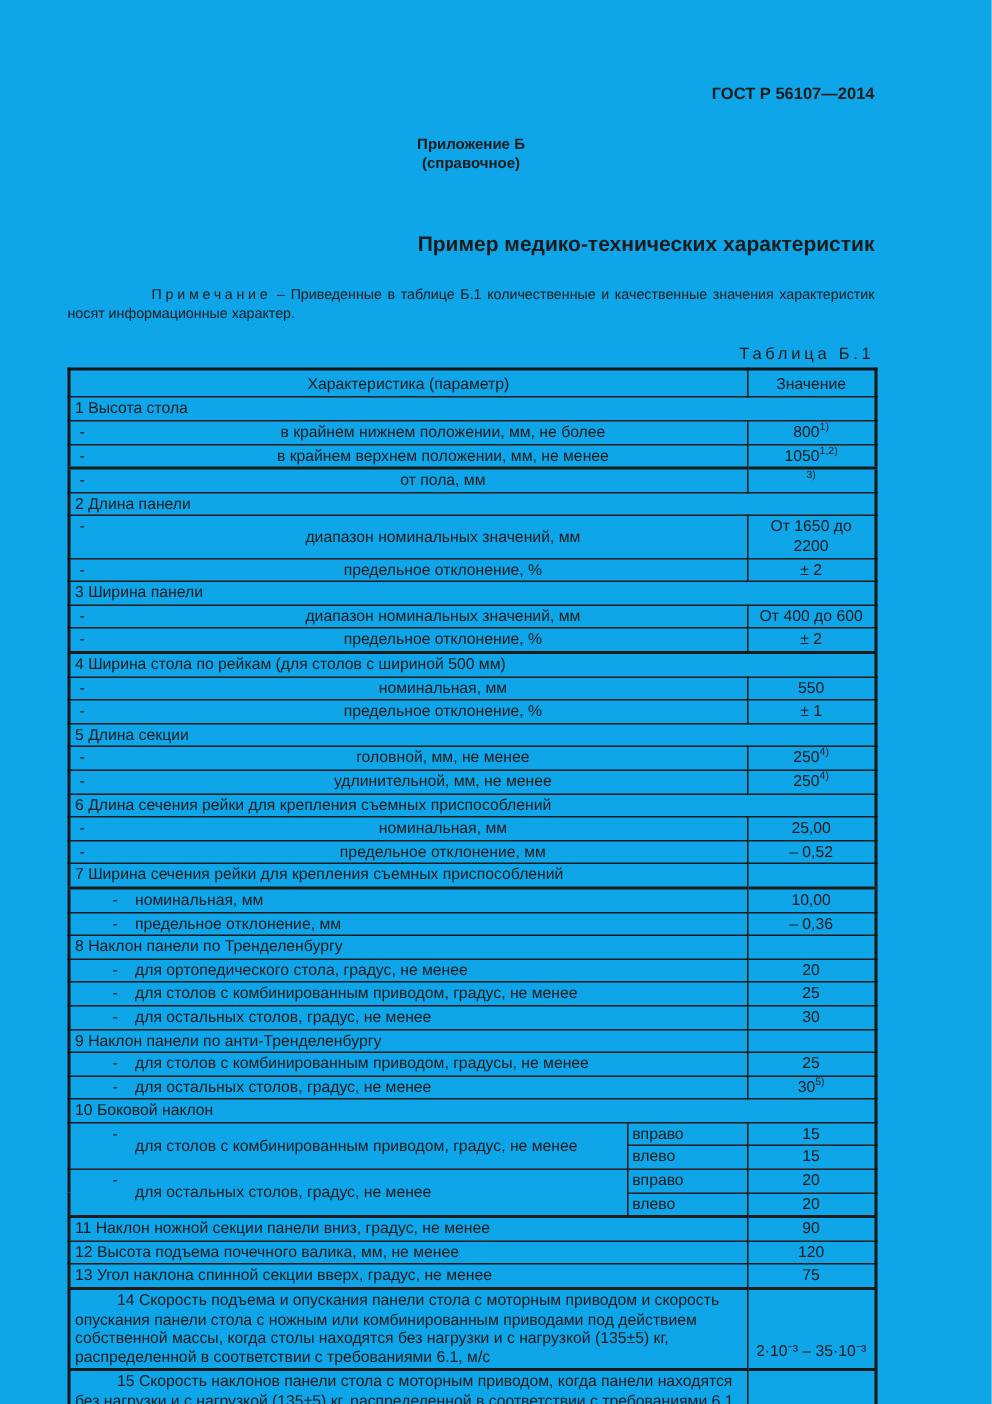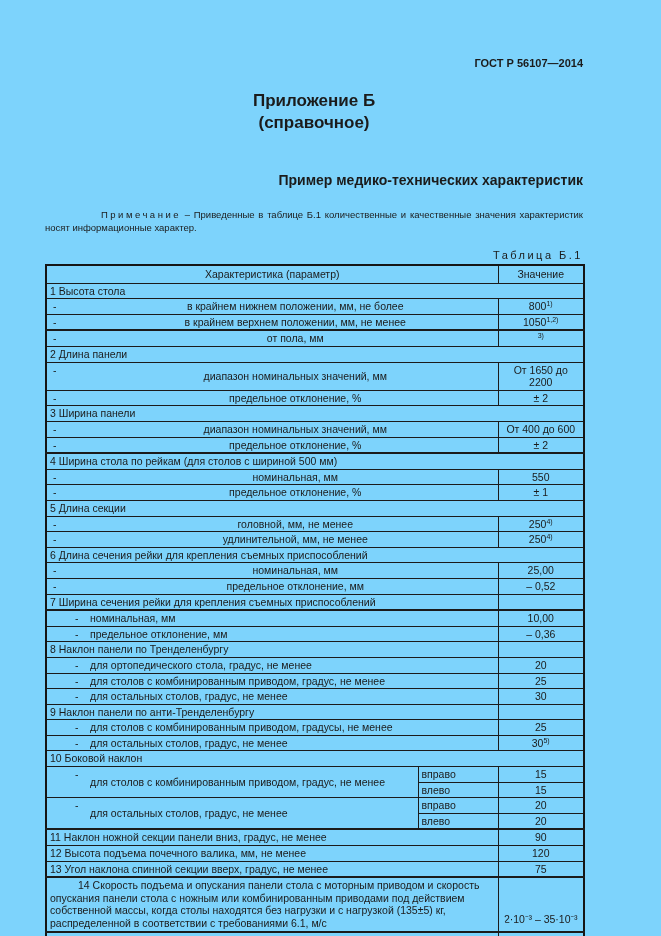--- a/index.html
+++ b/index.html
@@ -1,24 +1,24 @@
 <!DOCTYPE html>
 <html><head>
 <meta charset="utf-8">
 <style>
   html,body { margin:0; padding:0; }
   body {
     width:661px; height:936px; background:#ffffff;
     font-family:"Liberation Sans", sans-serif; color:#1b1b1b;
   }
-  .page { position:relative; width:661px; height:936px; background:#7dd3fc; overflow:hidden; }
+  .page { position:relative; width:661px; height:936px; background:#0ea5e9; overflow:hidden; }
   .content { position:absolute; left:45px; top:0; width:538px; }
 
   .doc-code { margin-top:57px; text-align:right; font-weight:bold; font-size:11px; }
-  .appendix { margin-top:21px; text-align:center; font-weight:bold; font-size:17px; line-height:1.3; }
+  .appendix { margin-top:21px; text-align:center; font-weight:bold; font-size:10px; line-height:1.3; }
   .title { margin-top:37px; text-align:right; font-weight:bold; font-size:14px; line-height:1.35; }
   .note { margin-top:18px; font-size:9.5px; line-height:1.4; text-align:justify; text-indent:30px; }
   .note .spaced { letter-spacing:2.5px;margin-left:26px; }
   .table-caption { margin-top:14px; font-size:11px; letter-spacing:2.5px;text-align:right; }
 
   table.b1 {
     border-collapse:collapse; table-layout:fixed; width:538px; margin-top:3px;
     border:2px solid #151515;
   }
   table.b1 th, table.b1 td {

